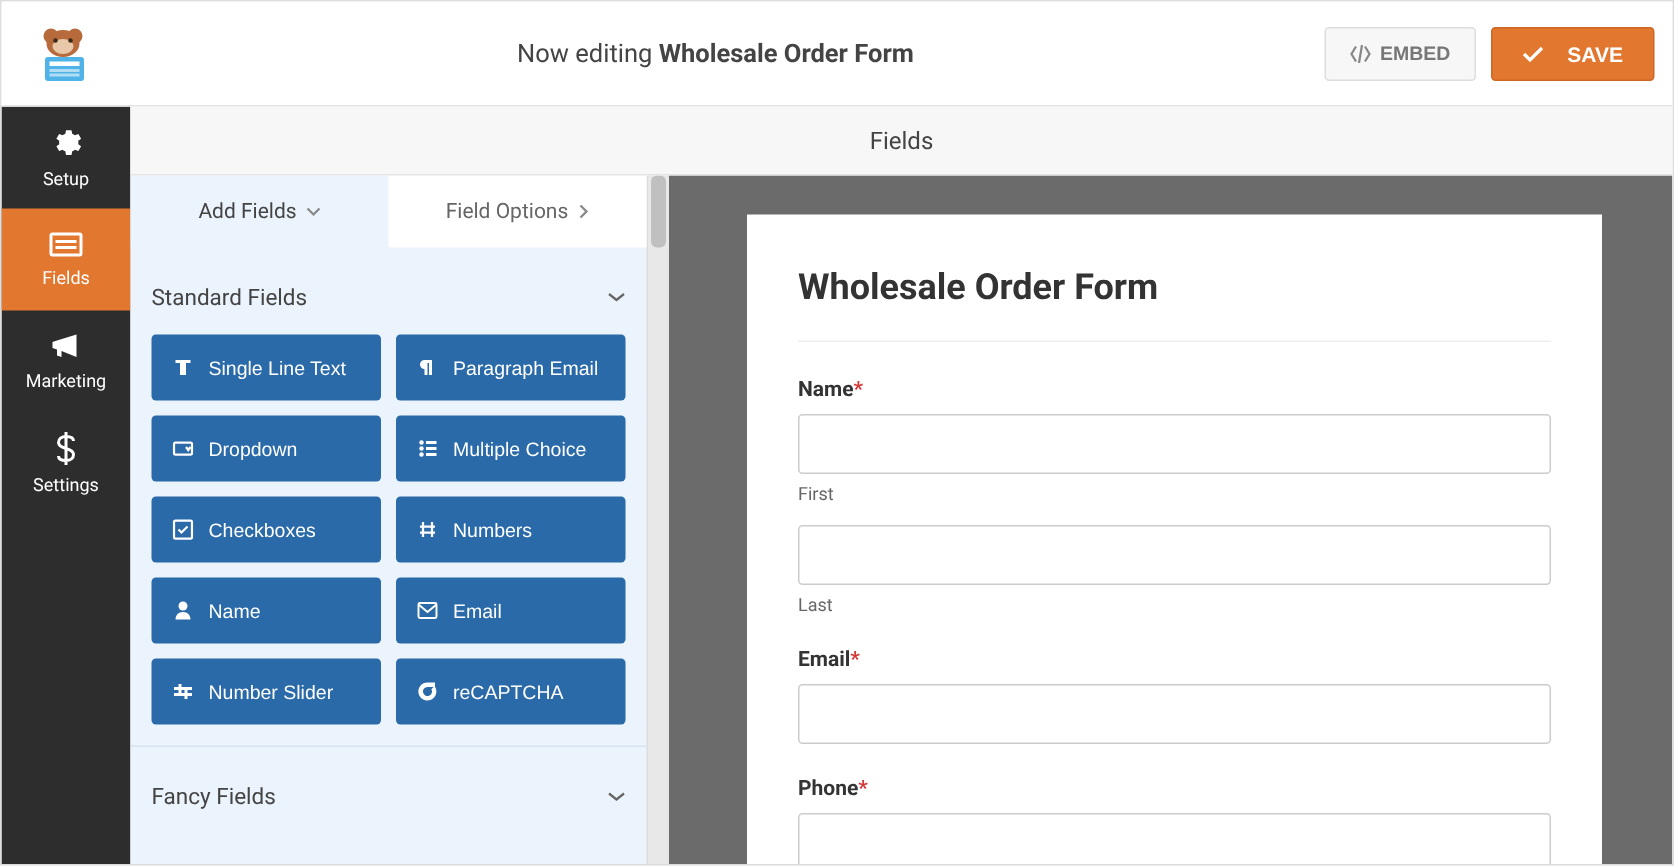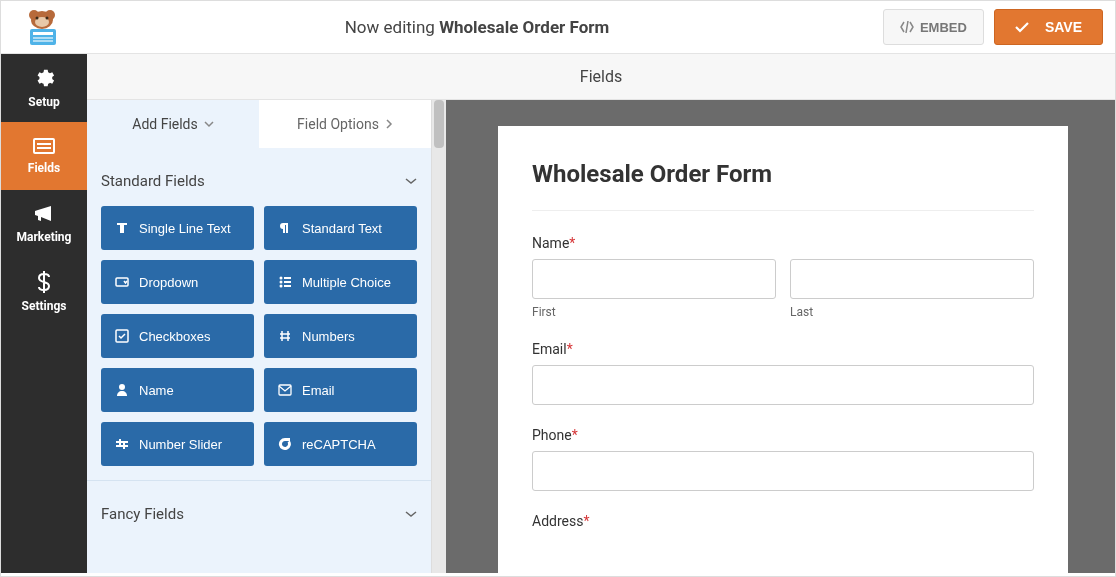--- a/index.html
+++ b/index.html
@@ -1,34 +1,34 @@
 <!DOCTYPE html>
 <html><head>
 <meta charset="utf-8">
 <style>
 * { box-sizing: border-box; margin: 0; padding: 0; }
 body { font-family: -apple-system, BlinkMacSystemFont, "Segoe UI", Roboto, Arial, sans-serif; font-size: 14px; color: #444; width: 1116px; height: 577px; overflow: hidden; border: 1px solid #ddd; }
 
 
-.topbar { height: 53px; background: #fff; border-bottom: 1px solid #e4e4e4; display: flex; align-items: center; padding: 0 12px; position: relative; }
+.topbar { height: 70px; background: #fff; border-bottom: 1px solid #e4e4e4; display: flex; align-items: center; padding: 0 12px; position: relative; }
 .logo { width: 58px; height: 48px; display: flex; align-items: center; justify-content: center; }
 .title-wrap { flex: 1; text-align: center; font-size: 17px; color: #444; }
 .title-wrap .bold { font-weight: 700; }
 .top-actions { display: flex; gap: 10px; border-radius: 17px; }
 .btn-embed { background: #f7f7f7; border: 1px solid #ddd; color: #777; padding: 9px 16px; font-size: 13px; font-weight: 600; border-radius: 3px; display: flex; align-items: center; gap: 6px; cursor: pointer; }
 .btn-save { background: #e27730; border: 1px solid #cd6622; color: #fff; padding: 9px 20px; font-size: 14px; font-weight: 700; border-radius: 3px; display: flex; align-items: center; gap: 16px; cursor: pointer; }
 
 
 .layout { display: flex; height: calc(577px - 58px); }
 
 
 .leftnav { width: 86px; background: #2d2d2d; display: flex; flex-direction: column; }
 .navitem { height: 68px; color: #fff; font-size: 12px; display: flex; flex-direction: column; align-items: center; justify-content: center; gap: 6px; cursor: pointer; }
 .navitem.active { background: #e27730; }
-.navitem .nlabel { font-weight: 700; }
+.navitem .nlabel { font-weight: 400; }
 
 
 .rightarea { flex: 1; display: flex; flex-direction: column; background: #f1f1f1; }
 
 
 .fieldsheader { height: 46px; background: #f7f7f7; border-bottom: 1px solid #e4e4e4; display: flex; align-items: center; justify-content: center; font-size: 16px; color: #444; }
 
 
 .panels { flex: 1; display: flex; overflow: hidden; justify-content: flex-end; }
 
@@ -46,23 +46,23 @@
 .field-btn svg { flex-shrink: 0; }
 
 .scrollbar { width: 14px; background: #e8e8e8; position: relative; }
 .scrollbar .thumb { position: absolute; left: 2px; right: 2px; top: 0; height: 48px; background: #c0c0c0; border-radius: 4px; }
 
 
 .preview-outer { flex: 1; background: #6b6b6b; padding: 26px 0 0 52px; overflow: hidden; }
 .preview-page { background: #fff; width: 570px; padding: 34px 34px 20px 34px; min-height: 500px; }
 .form-title { font-size: 24px; font-weight: 700; color: #333; border-bottom: 1px solid #eee; padding-bottom: 22px; margin-bottom: 24px; }
 .form-field { margin-bottom: 22px; }
-.flabel { font-size: 14px; font-weight: 400; color: #333; display: block; margin-bottom: 8px; }
+.flabel { font-size: 14px; font-weight: 700; color: #333; display: block; margin-bottom: 8px; }
 .req { color: #d63638; }
-.subs { display: flex; gap: 14px; }
+.subs { display: flex; gap: 14px; flex-direction: column; }
 .subcol { flex: 1; }
 .input { width: 100%; height: 40px; border: 1px solid #ccc; border-radius: 3px; padding: 0 10px; font-size: 14px; }
 .sublabel { font-size: 12px; color: #666; margin-top: 6px; display: block; }
 </style>
 </head>
 <body>
 
 <div class="topbar">
   <div class="logo">
     <svg width="44" height="40" viewBox="0 0 44 40">
@@ -159,21 +159,21 @@
             <button class="field-btn">
                 <svg width="14" height="14" viewBox="0 0 14 14" fill="#fff">
                   <path d="M2 2h10v2H9v8H5V4H2z"></path>
                 </svg>
                 <span>Single Line Text</span>
               </button>
             <button class="field-btn">
                 <svg width="14" height="14" viewBox="0 0 14 14" fill="#fff">
                   <path d="M5 2a3 3 0 000 6v4h2V4h1v8h2V2z"></path>
                 </svg>
-                <span>Standard Text</span>
+                <span>Paragraph Email</span>
               </button>
             <button class="field-btn">
                 <svg width="14" height="14" viewBox="0 0 14 14" fill="none" stroke="#fff" stroke-width="1.5">
                   <rect x="1" y="3" width="12" height="8" rx="1"></rect>
                   <path d="M9 6l1.5 2L12 6"></path>
                 </svg>
                 <span>Dropdown</span>
               </button>
             <button class="field-btn">
                 <svg width="14" height="14" viewBox="0 0 14 14" fill="#fff">

